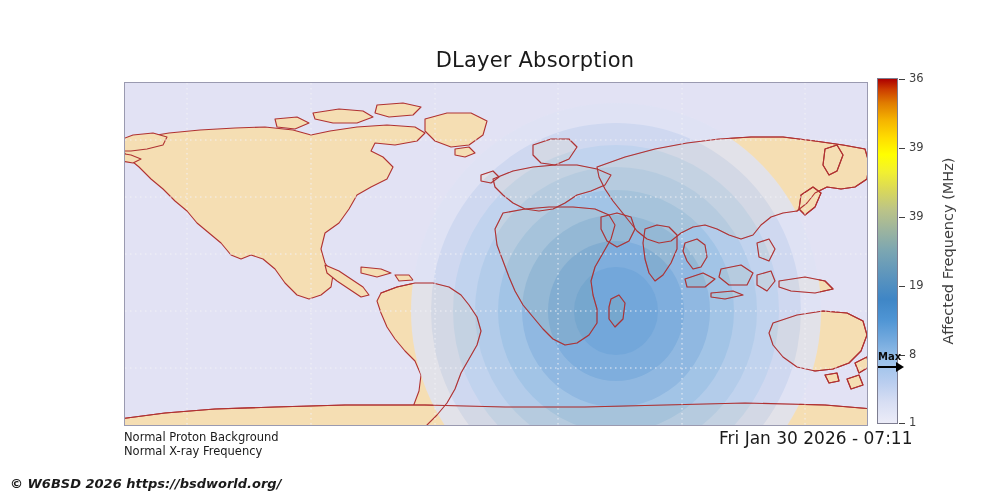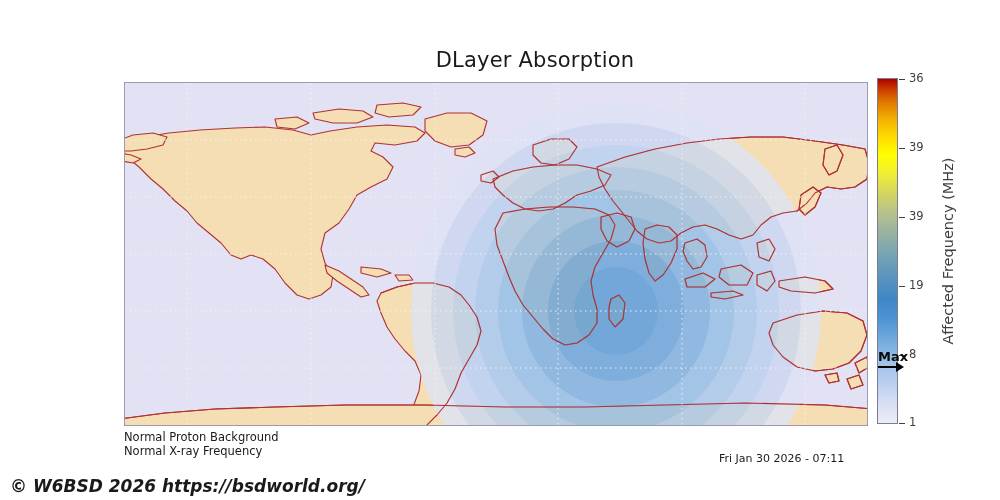--- a/index.html
+++ b/index.html
@@ -106,51 +106,51 @@
     left: 877px;
     top: 352px;
     width: 28px;
     height: 22px;
     pointer-events: none;
   }
   #max-marker .max-text {
     position: absolute;
     left: 1px;
     top: 0px;
-    font-size: 13px;
+    font-size: 10px;
     font-weight: 600;
     color: #0b0b0b;
     line-height: 10px;
   }
 
   
   .status-line {
     position: absolute;
     left: 124px;
     font-size: 11.5px;
     color: #1a1a1a;
     white-space: nowrap;
   }
   #status-proton { top: 430px; }
   #status-xray   { top: 444px; }
 
   #timestamp {
     position: absolute;
     left: 719px;
-    top: 452px;
-    font-size: 11px;
+    top: 428px;
+    font-size: 17px;
     color: #1a1a1a;
     white-space: nowrap;
   }
 
   #copyright {
     position: absolute;
     left: 10px;
     top: 476px;
-    font-size: 17px;
+    font-size: 13px;
     font-style: italic;
     font-weight: 700;
     color: #1a1a1a;
     white-space: nowrap;
   }
 </style>
 </head>
 <body>
 
 <div id="chart-title">DLayer Absorption</div>

